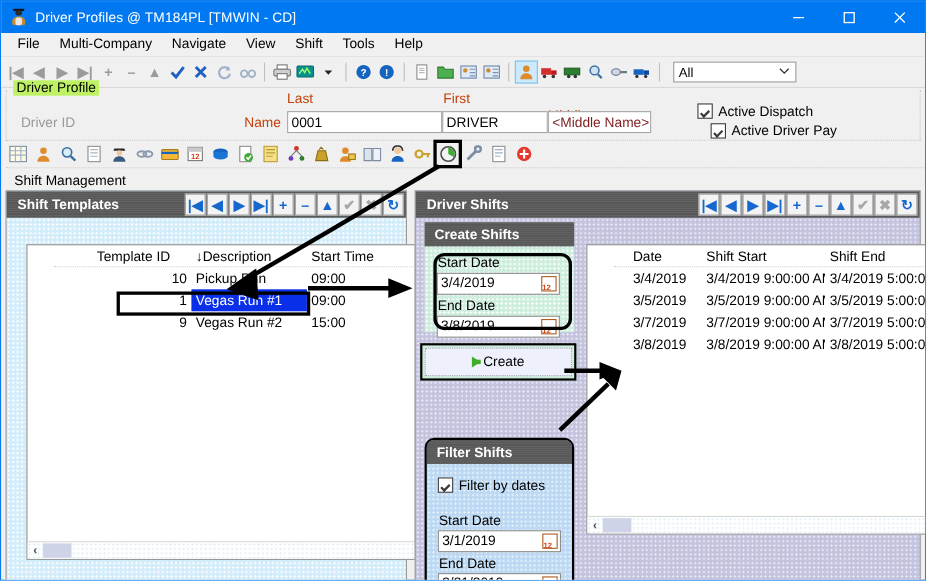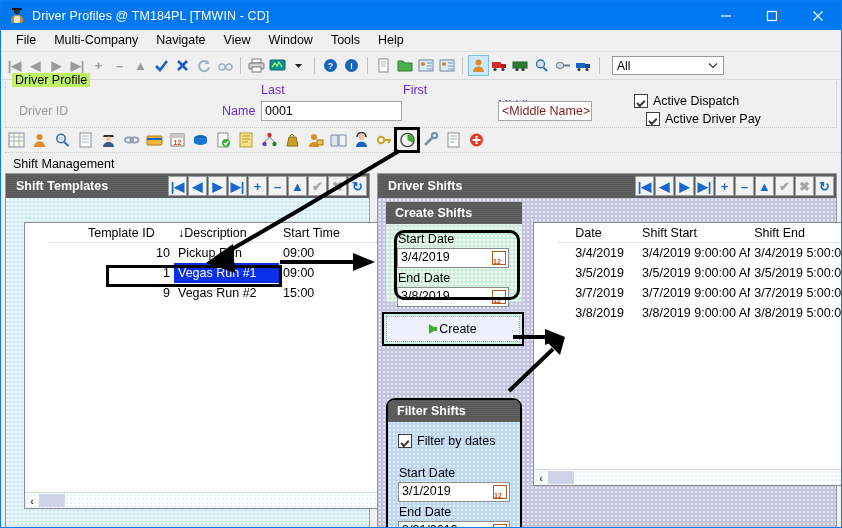--- a/index.html
+++ b/index.html
@@ -80,21 +80,21 @@
 
   
   .profile {
     position: relative; margin: 2px 4px 0 4px; height: 45px;
     border: 1px dotted #c8c8c8; border-top: none;
   }
   .profile .legend {
     position: absolute; top: -9px; left: 6px; background: #bef264; padding: 0 3px;
     font-size: 12.5px;
   }
-  .fld-label { position: absolute; font-size: 12.5px; color: #6d28d9; }
+  .fld-label { position: absolute; font-size: 12.5px; color: #c2410c; }
   .fld-label.grey { color: #9a9a9a; }
   .fld {
     position: absolute; background: #fff; border: 1px solid #a5a5a5;
     font-size: 12.5px; padding: 1px 0 0 3px; box-sizing: border-box; height: 20px;
     line-height: 17px; overflow: hidden; white-space: nowrap;
   }
   .fld.ro { background: #f0f0f0; border: 1px dotted #c3c3c3; color: #444; }
   .fld.ph { color: #7f1d1d; }
   .chk { position: absolute; font-size: 12.5px; display: flex; align-items: center; }
   .chkbox {
@@ -253,21 +253,21 @@
           </svg>
       </div>
     </div>
   </div>
 
   <div class="menubar">
     <div class="menuitem">File</div>
     <div class="menuitem">Multi-Company</div>
     <div class="menuitem">Navigate</div>
     <div class="menuitem">View</div>
-    <div class="menuitem">Window</div>
+    <div class="menuitem">Shift</div>
     <div class="menuitem">Tools</div>
     <div class="menuitem">Help</div>
   </div>
 
   <div class="toolbar">
     <div class="tbtn">
         <span class="navglyph g-dis">|◀</span>
       </div>
     <div class="tbtn">
         <span class="navglyph g-dis">◀</span>
@@ -425,20 +425,21 @@
     <div class="legend">Driver Profile</div>
 
     <div class="fld-label grey" style="left:13px; top:22px;">Driver ID</div>
 
     <div class="fld-label" style="left:255px; top:1px;">Last</div>
     <div class="fld-label" style="left:397px; top:1px;">First</div>
     <div class="fld-label" style="left:492px; top:16px;">Middle</div>
 
     <div class="fld-label" style="left:216px; top:22px;">Name</div>
     <div class="fld" style="left:255px; top:19px; width:141px;">0001</div>
+    <div class="fld" style="left:396px; top:19px; width:96px;">DRIVER</div>
     <div class="fld ph" style="left:492px; top:19px; width:94px;">&lt;Middle Name&gt;</div>
 
     <div class="chk" style="left:628px; top:12px;">
       <span class="chkbox"></span>
       <span>Active Dispatch</span>
     </div>
     <div class="chk" style="left:640px; top:30px;">
       <span class="chkbox"></span>
       <span>Active Driver Pay</span>
     </div>

